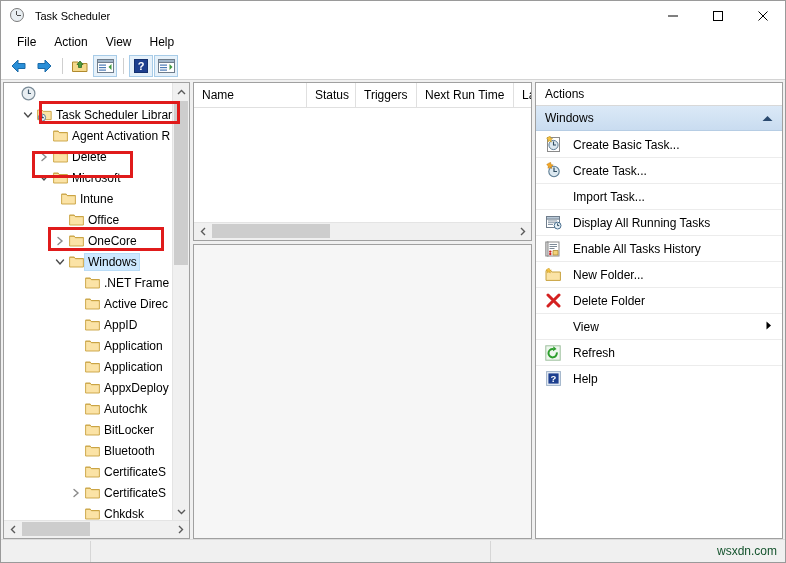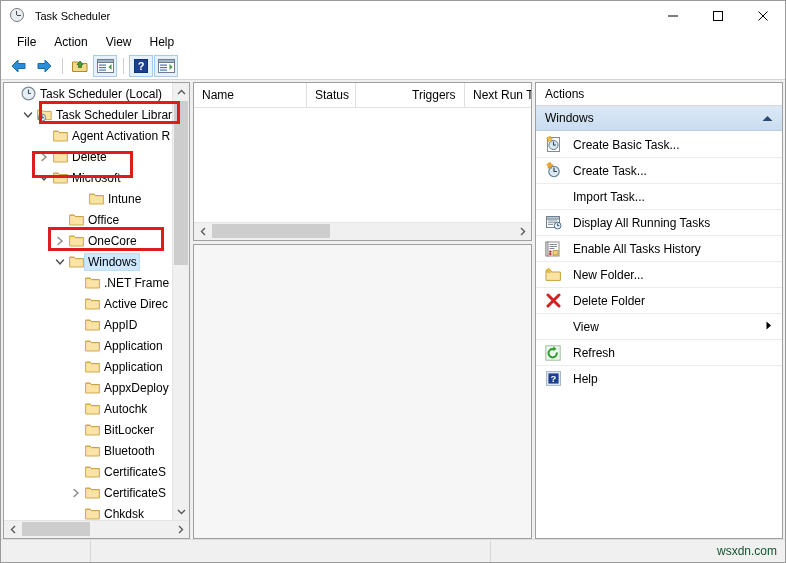--- a/index.html
+++ b/index.html
@@ -457,21 +457,20 @@
       <div class="tree-scrollarea">
         <div class="tree-list" id="tree-list">
             <div class="tree-row" style="padding-left: 0px;">
               <span class="chev"></span>
               <span class="ficon">
                 <svg width="15" height="15" viewBox="0 0 15 15">
                   <circle cx="7.5" cy="7.5" r="6.4" fill="#e8eef2" stroke="#7a8b97" stroke-width="1.2"></circle>
                   <path d="M7.5 3.6 L7.5 7.5 L10 7.5" fill="none" stroke="#40596b" stroke-width="1.2"></path>
                 </svg>
               </span>
-              <span class="tree-label">Task Scheduler (Local)</span>
             </div>
             <div class="tree-row" style="padding-left: 16px;">
               <span class="chev">
                 <svg width="10" height="10" viewBox="0 0 10 10">
                   <path d="M1.5 3 L5 7 L8.5 3" fill="none" stroke="#4a4a4a" stroke-width="1.4" stroke-linecap="round"></path>
                 </svg>
               </span>
               <span class="ficon">
                 <svg width="16" height="14" viewBox="0 0 16 14">
                   <path d="M0.6 2 L5 2 L6.2 3.4 L14.2 3.4 L14.2 11.6 L0.6 11.6 Z" fill="#fbe3a6" stroke="#c8a23f" stroke-width="0.9"></path>
@@ -512,21 +511,21 @@
                 </svg>
               </span>
               <span class="ficon">
                 <svg width="15" height="13" viewBox="0 0 15 13">
                   <path d="M0.6 2.2 L5.2 2.2 L6.4 3.6 L14.4 3.6 L14.4 12 L0.6 12 Z" fill="#fbe3a6" stroke="#c8a23f" stroke-width="0.9"></path>
                   <path d="M0.6 2.2 L5.2 2.2 L6.4 3.6 L14.4 3.6" fill="none" stroke="#c8a23f" stroke-width="0.9"></path>
                 </svg>
               </span>
               <span class="tree-label">Microsoft</span>
             </div>
-            <div class="tree-row" style="padding-left: 68px;">
+            <div class="tree-row" style="padding-left: 40px;">
               <span class="chev"></span>
               <span class="ficon">
                 <svg width="15" height="13" viewBox="0 0 15 13">
                   <path d="M0.6 2.2 L5.2 2.2 L6.4 3.6 L14.4 3.6 L14.4 12 L0.6 12 Z" fill="#fbe3a6" stroke="#c8a23f" stroke-width="0.9"></path>
                   <path d="M0.6 2.2 L5.2 2.2 L6.4 3.6 L14.4 3.6" fill="none" stroke="#c8a23f" stroke-width="0.9"></path>
                 </svg>
               </span>
               <span class="tree-label">Intune</span>
             </div>
             <div class="tree-row" style="padding-left: 48px;">
@@ -719,21 +718,21 @@
             </svg>
         </div>
       </div>
     </div>
 
     <div class="center-pane">
       <div class="list-pane">
         <div class="col-header" id="col-header">
             <div class="col" style="width: 113px;">Name</div>
             <div class="col" style="width: 49px;">Status</div>
-            <div class="col" style="width: 61px; margin-left: 48px;">Triggers</div>
+            <div class="col" style="width: 61px;">Triggers</div>
             <div class="col" style="width: 97px;">Next Run Time</div>
             <div class="col" style="width: 60px;">Last Ru</div>
           </div>
         <div class="list-body"></div>
         <div class="hscroll">
           <div class="arrow-l">
             <svg width="6" height="9" viewBox="0 0 6 9">
                 <path d="M5 1 L1.5 4.5 L5 8" fill="none" stroke="#5a5a5a" stroke-width="1.4"></path>
               </svg>
           </div>

